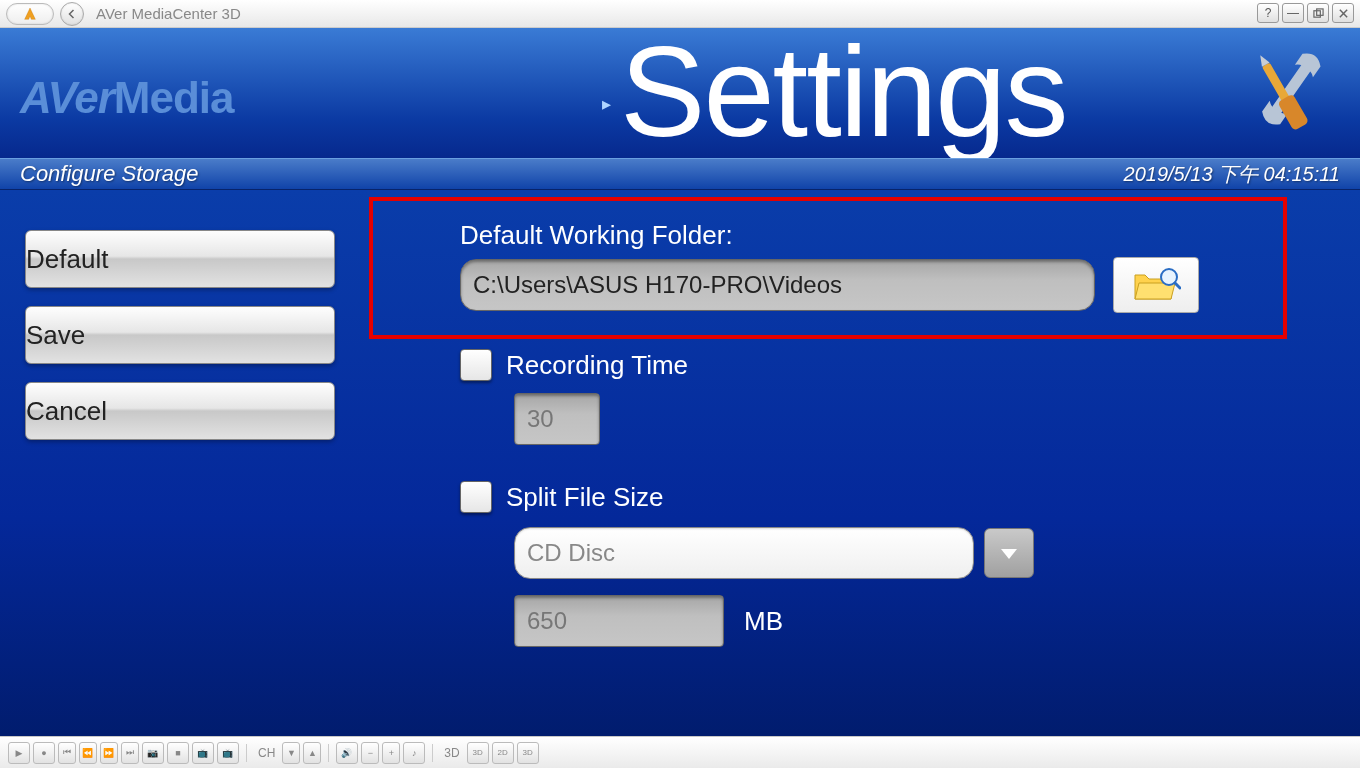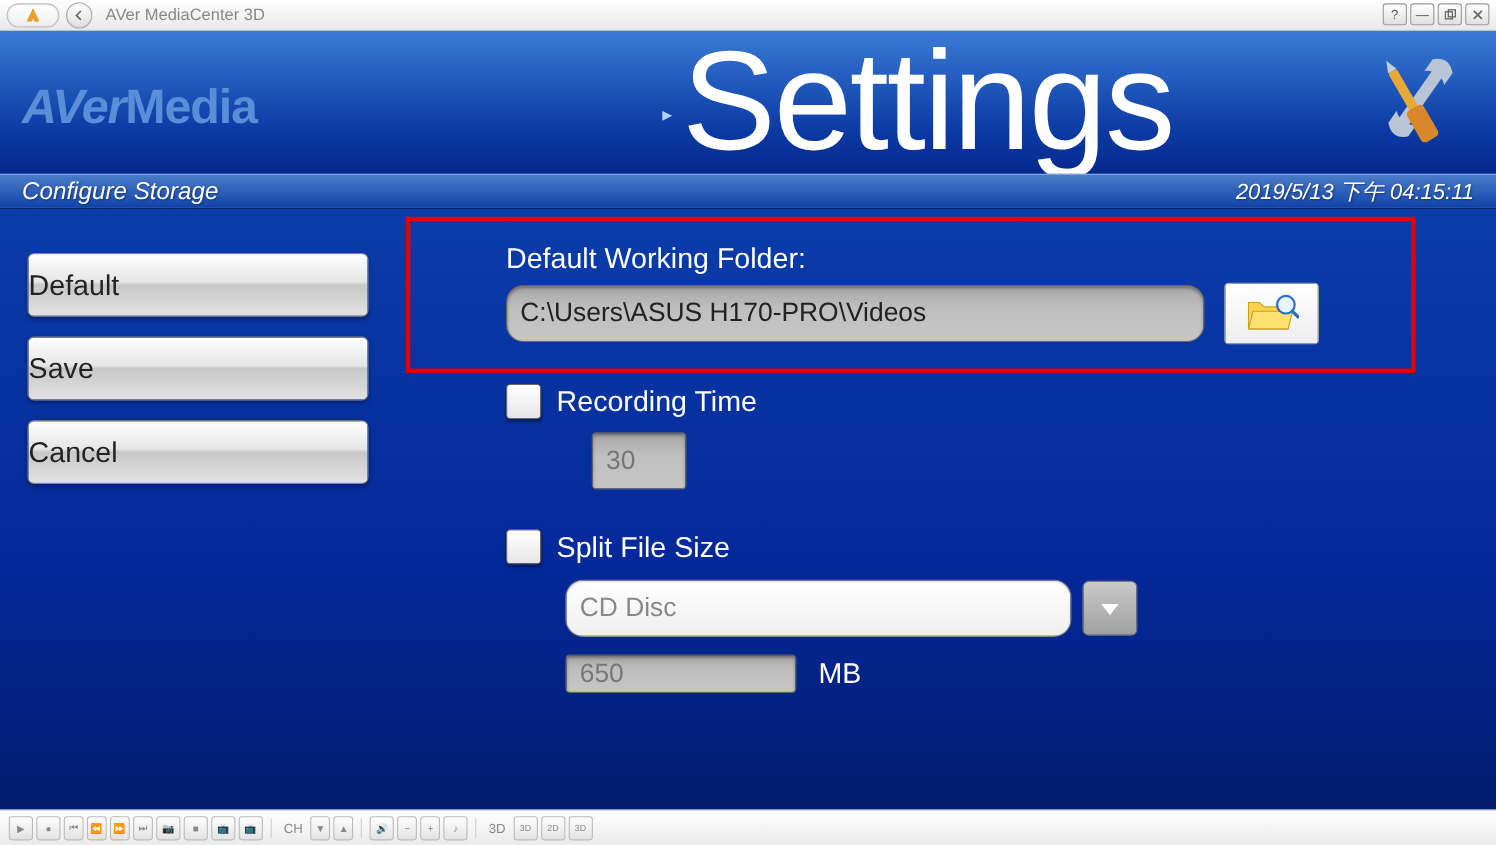--- a/index.html
+++ b/index.html
@@ -161,21 +161,21 @@
   width: 32px; height: 32px;
   background: linear-gradient(to bottom, #fff, #e6e6e6);
   border: 1px solid #666;
   border-radius: 4px;
   box-shadow: 0 2px 3px rgba(0,0,0,0.4);
 }
 .check-label { color: #fff; font-size: 26px; }
 
 .small-input {
   width: 86px; height: 52px;
-  margin-left: 78px; margin-top: 12px;
+  margin-left: 54px; margin-top: 12px;
   background: linear-gradient(to bottom, #a6a6a6 0%, #bfbfbf 40%, #c6c6c6 100%);
   border: 1px solid #666;
   border-radius: 4px;
   box-shadow: inset 0 2px 3px rgba(0,0,0,0.35);
   font-size: 24px;
   color: #777;
   padding: 16px 12px;
   display: flex; align-items: center;
 }
 
@@ -195,21 +195,21 @@
   width: 50px; height: 50px;
   background: linear-gradient(to bottom, #c9c9c9 0%, #a0a0a0 100%);
   border: 1px solid #777;
   border-radius: 6px;
   display: flex; align-items: center; justify-content: center;
 }
 .dropdown-btn svg { width: 24px; height: 24px; }
 
 .mb-row { display: flex; align-items: center; gap: 20px; margin-left: 54px; margin-top: 16px; }
 .mb-input {
-  width: 210px; height: 35px;
+  width: 210px; height: 52px;
   background: linear-gradient(to bottom, #a6a6a6 0%, #bfbfbf 40%, #c6c6c6 100%);
   border: 1px solid #666;
   border-radius: 4px;
   box-shadow: inset 0 2px 3px rgba(0,0,0,0.35);
   font-size: 24px;
   color: #777;
   padding: 0 12px;
   display: flex; align-items: center;
 }
 .unit-label { color: #fff; font-size: 26px; }

